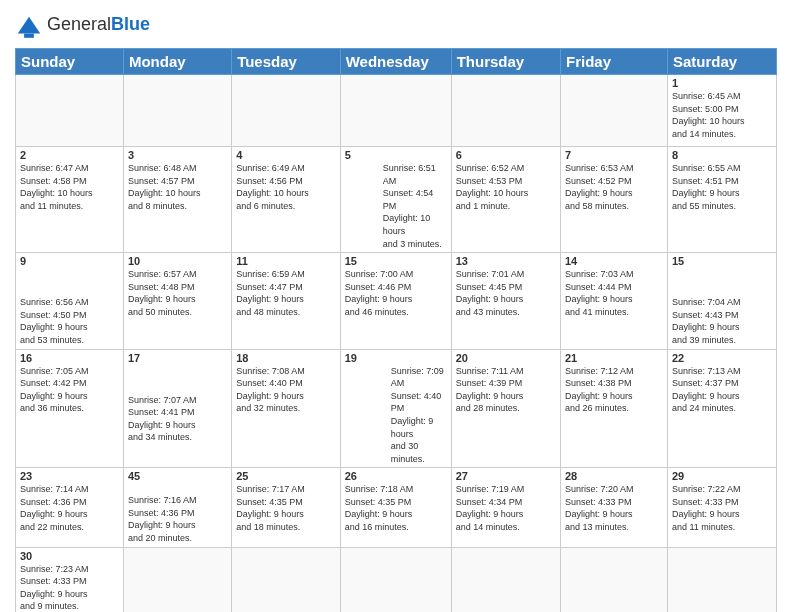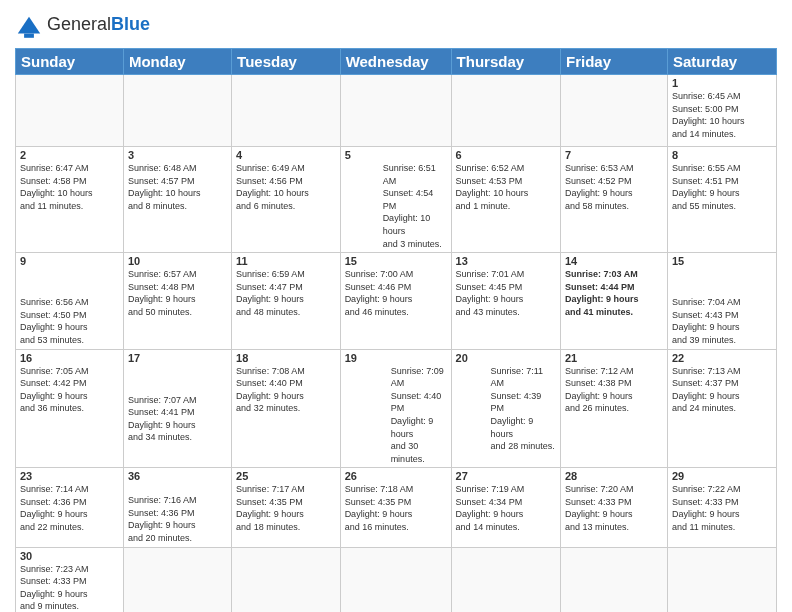--- a/index.html
+++ b/index.html
@@ -216,21 +216,21 @@
           </td>
           <td>
             <span class="day-num">13</span>
             <div class="day-info" style="white-space: pre-line;">Sunrise: 7:01 AM
 Sunset: 4:45 PM
 Daylight: 9 hours
 and 43 minutes.</div>
           </td>
           <td>
             <span class="day-num">14</span>
-            <div class="day-info" style="white-space: pre-line; font-weight: bold;">Sunrise: 7:03 AM
+            <div class="day-info" style="white-space: pre-line;">Sunrise: 7:03 AM
 Sunset: 4:44 PM
 Daylight: 9 hours
 and 41 minutes.</div>
           </td>
           <td>
             <span class="day-num">15</span>
             <div class="day-info" style="white-space: pre-line; margin-top: 29px;">Sunrise: 7:04 AM
 Sunset: 4:43 PM
 Daylight: 9 hours
 and 39 minutes.</div>
@@ -260,21 +260,21 @@
           </td>
           <td>
             <span class="day-num">19</span>
             <div class="day-info" style="white-space: pre-line; margin-left: 46px;">Sunrise: 7:09 AM
 Sunset: 4:40 PM
 Daylight: 9 hours
 and 30 minutes.</div>
           </td>
           <td>
             <span class="day-num">20</span>
-            <div class="day-info" style="white-space: pre-line; margin-left: 35px;">Sunrise: 7:11 AM
+            <div class="day-info" style="white-space: pre-line;">Sunrise: 7:11 AM
 Sunset: 4:39 PM
 Daylight: 9 hours
 and 28 minutes.</div>
           </td>
           <td>
             <span class="day-num">21</span>
             <div class="day-info" style="white-space: pre-line;">Sunrise: 7:12 AM
 Sunset: 4:38 PM
 Daylight: 9 hours
 and 26 minutes.</div>
@@ -289,21 +289,21 @@
         </tr>
         <tr>
           <td>
             <span class="day-num">23</span>
             <div class="day-info" style="white-space: pre-line;">Sunrise: 7:14 AM
 Sunset: 4:36 PM
 Daylight: 9 hours
 and 22 minutes.</div>
           </td>
           <td>
-            <span class="day-num">36</span>
+            <span class="day-num">45</span>
             <div class="day-info" style="white-space: pre-line; margin-top: 12px;">Sunrise: 7:16 AM
 Sunset: 4:36 PM
 Daylight: 9 hours
 and 20 minutes.</div>
           </td>
           <td>
             <span class="day-num">25</span>
             <div class="day-info" style="white-space: pre-line;">Sunrise: 7:17 AM
 Sunset: 4:35 PM
 Daylight: 9 hours

